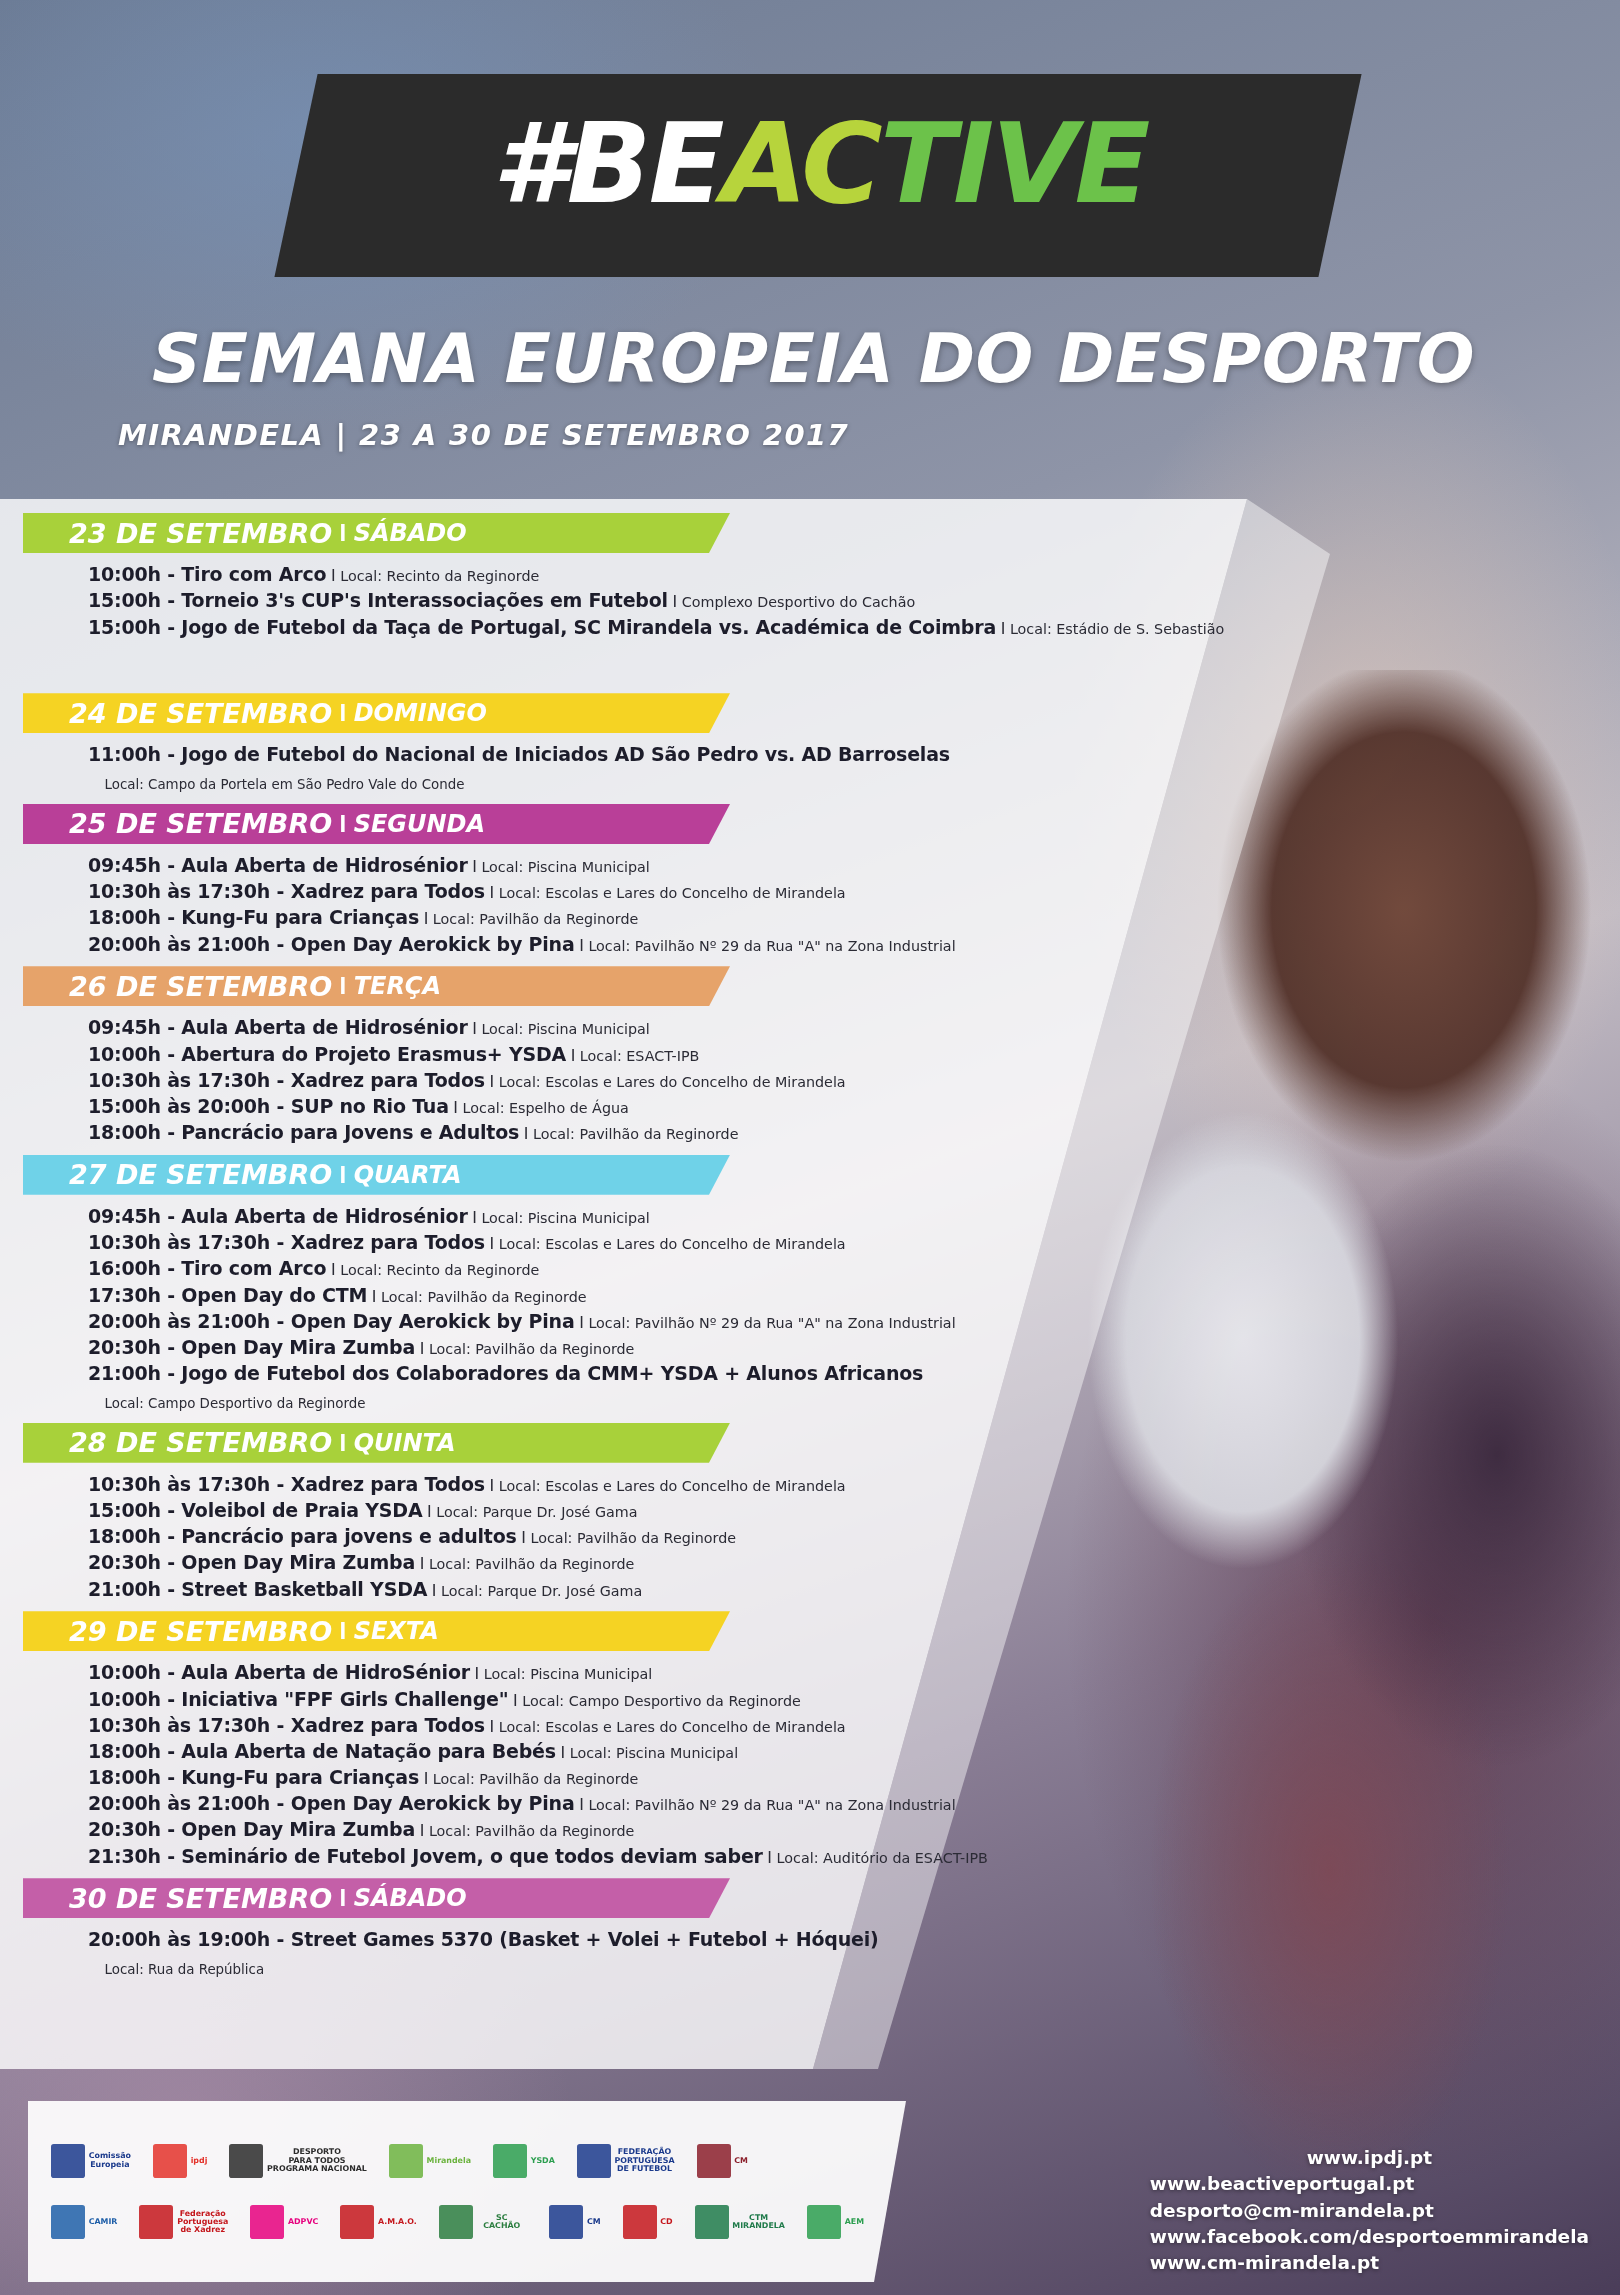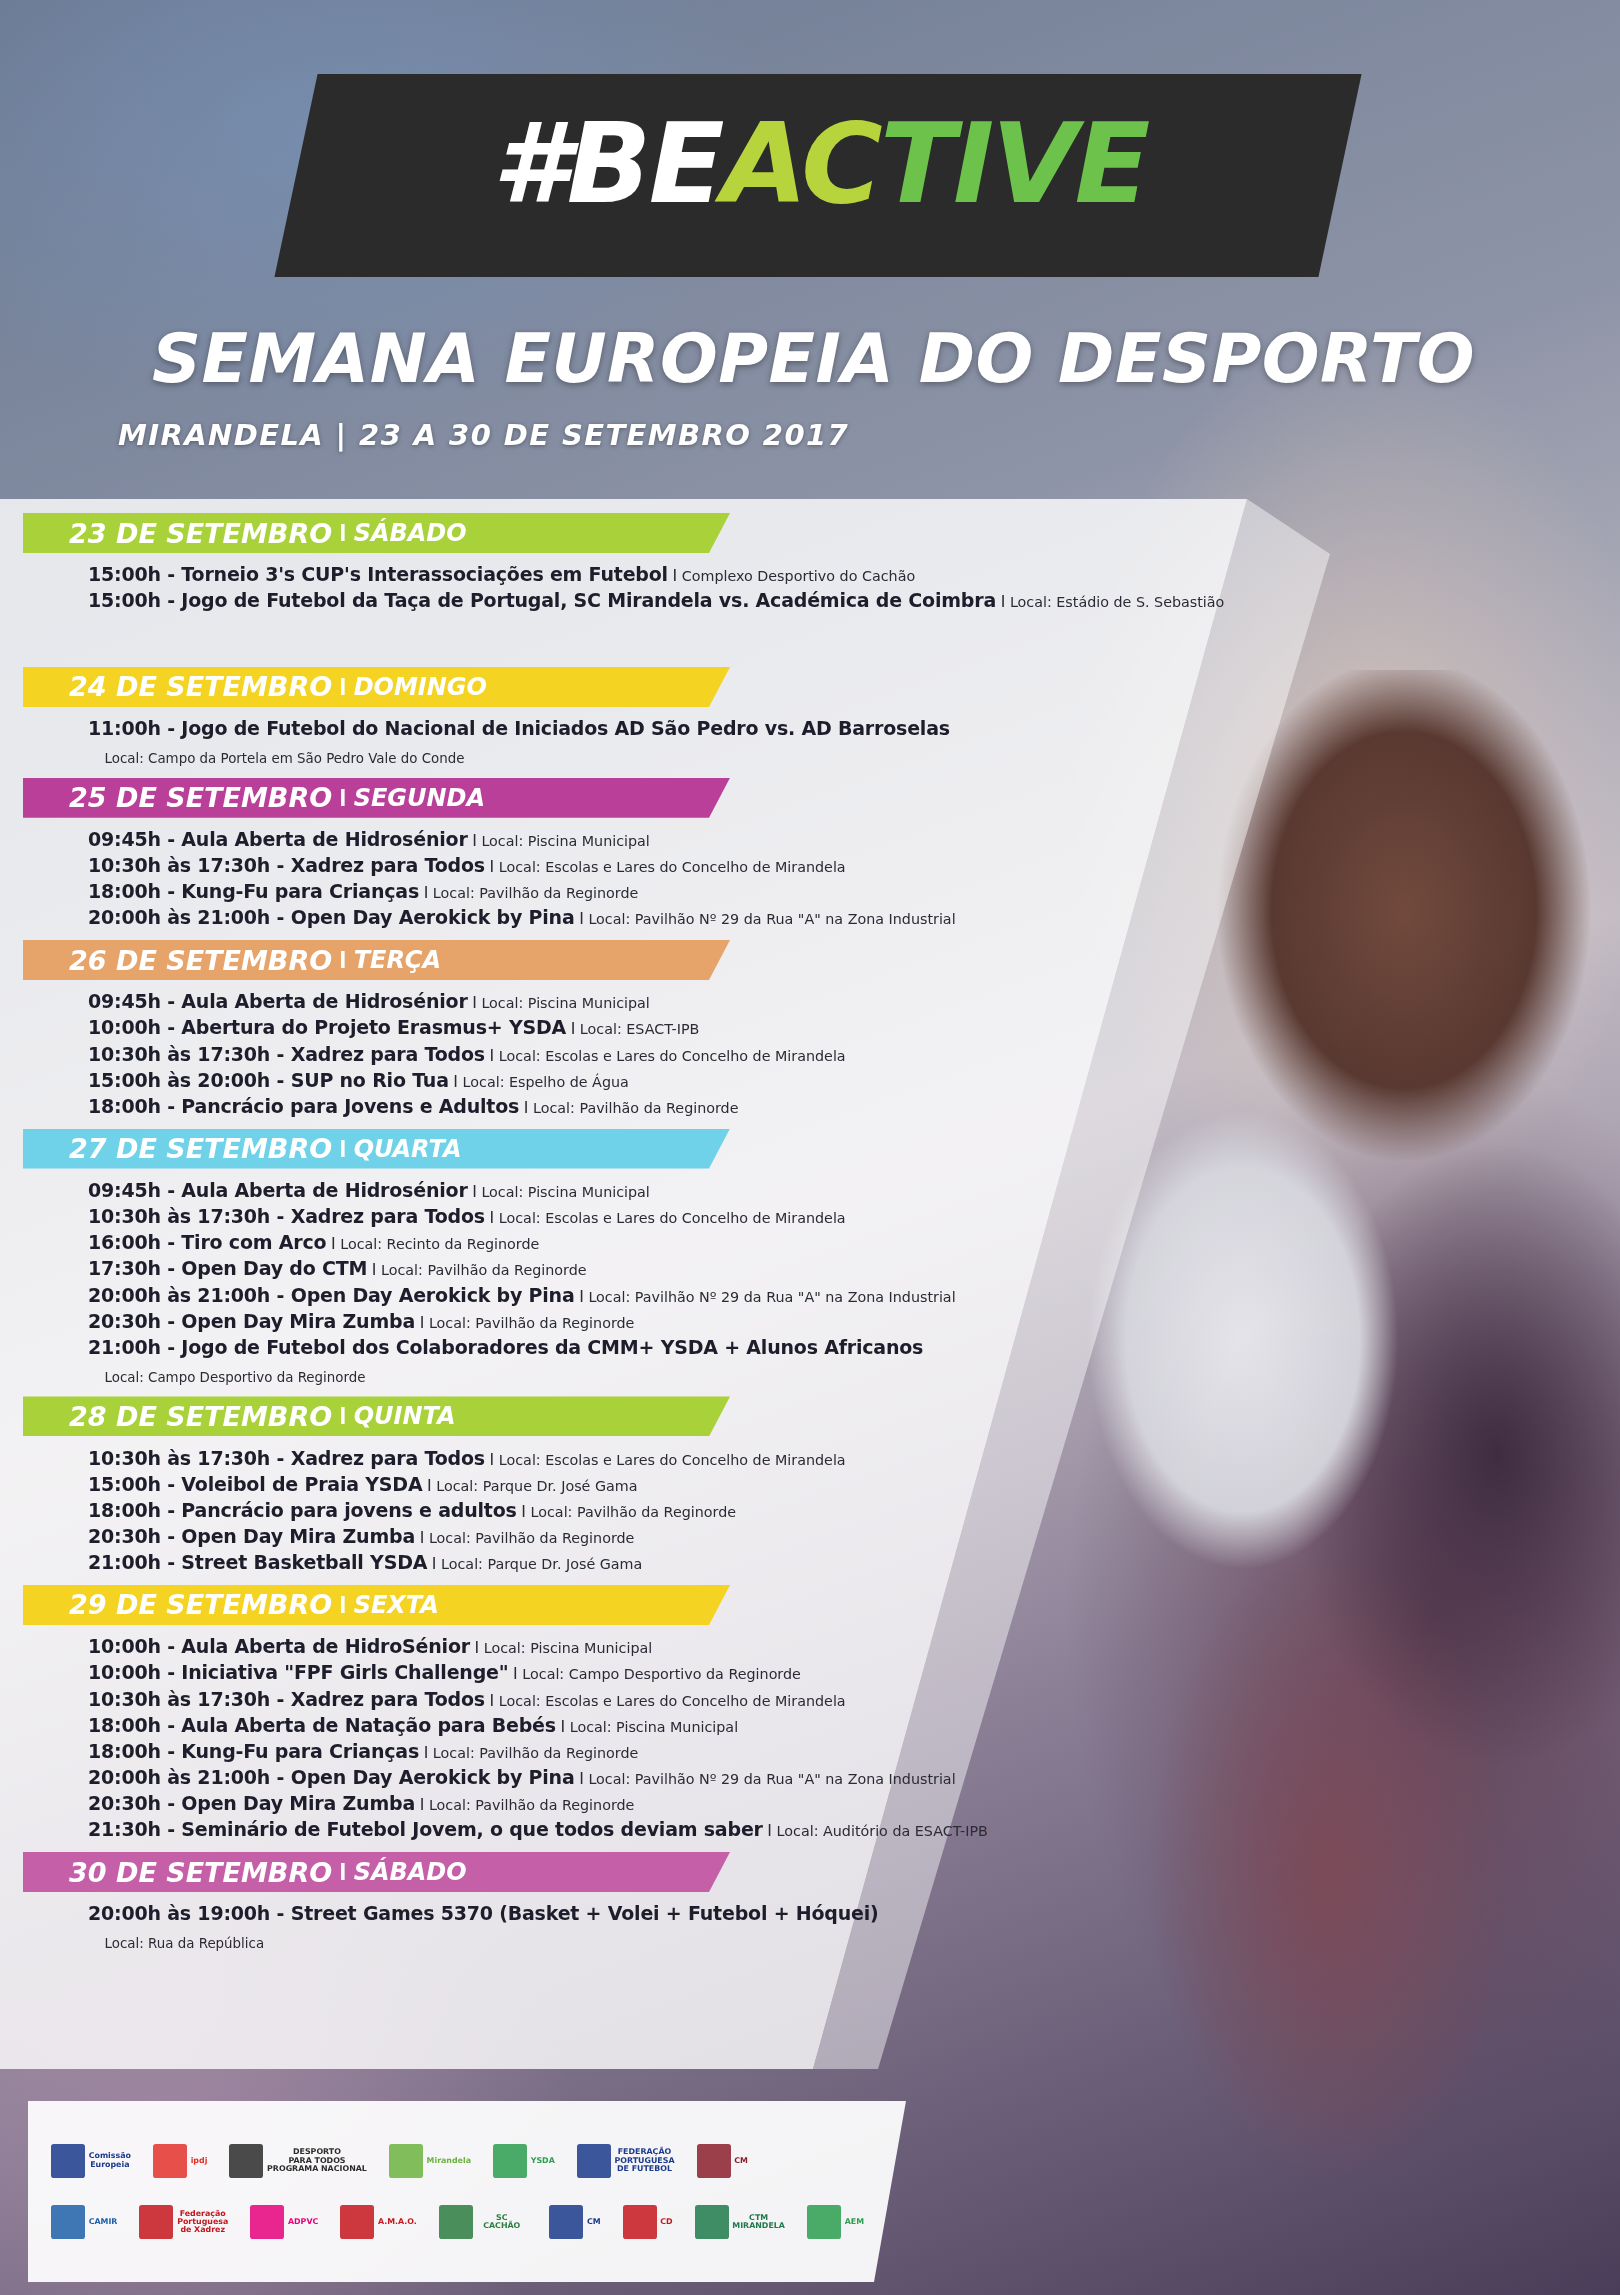--- a/index.html
+++ b/index.html
@@ -220,20 +220,21 @@
   <div class="title-sub">MIRANDELA  |  23 A 30 DE SETEMBRO 2017</div>
 
   <div class="schedule" id="schedule">
       <div class="day">
         <div class="day-header" style="background: rgb(168, 209, 58);">
           <span class="dh-date">23 DE SETEMBRO</span>
           <span class="dh-sep">I</span>
           <span class="dh-weekday">SÁBADO</span>
         </div>
         <div class="events">
+          <div class="event"><span class="ev-main">10:00h - Tiro com Arco</span><span class="ev-bar">I</span><span class="ev-local">Local: Recinto da Reginorde</span></div>
           <div class="event"><span class="ev-main">15:00h - Torneio 3's CUP's Interassociações em Futebol</span><span class="ev-bar">I</span><span class="ev-local">Complexo Desportivo do Cachão</span></div>
           <div class="event"><span class="ev-main">15:00h - Jogo de Futebol da Taça de Portugal, SC Mirandela vs. Académica de Coimbra</span><span class="ev-bar">I</span><span class="ev-local">Local: Estádio de S. Sebastião</span></div>
         </div>
       </div>
       <div class="day">
         <div class="day-header" style="background: rgb(245, 211, 35); margin-top: 44px;">
           <span class="dh-date">24 DE SETEMBRO</span>
           <span class="dh-sep">I</span>
           <span class="dh-weekday">DOMINGO</span>
         </div>
@@ -399,15 +400,22 @@
             <span class="swatch" style="background: rgb(31, 122, 74); opacity: 0.85; margin-right: 3.7px;"></span>
             <span style="white-space: pre-line;">CTM
 MIRANDELA</span>
           </div>
           <div class="logo" style="color: rgb(43, 158, 79);">
             <span class="swatch" style="background: rgb(43, 158, 79); opacity: 0.85; margin-right: 3.7px;"></span>
             <span style="white-space: pre-line;">AEM</span>
           </div>
         </div>
     </div>
+    <div class="footer-right" id="links">
+        <div>www.ipdj.pt</div>
+        <div>www.beactiveportugal.pt</div>
+        <div>desporto@cm-mirandela.pt</div>
+        <div>www.facebook.com/desportoemmirandela</div>
+        <div>www.cm-mirandela.pt</div>
+      </div>
   </div>
 </div>
 
 
 </body></html>

